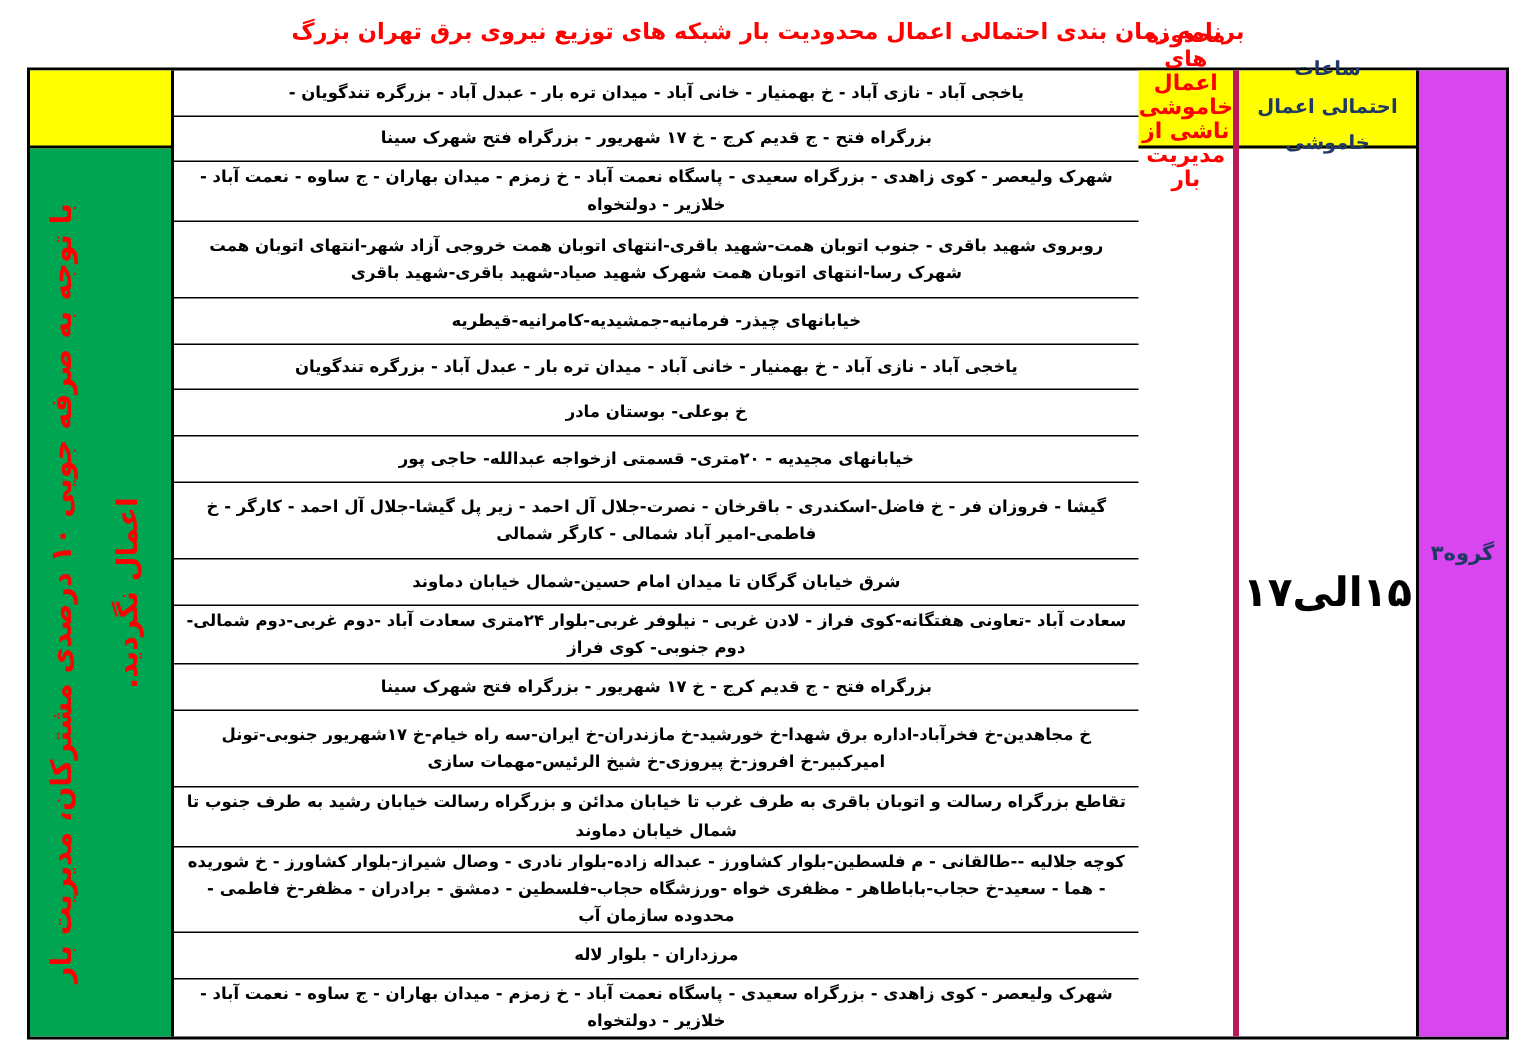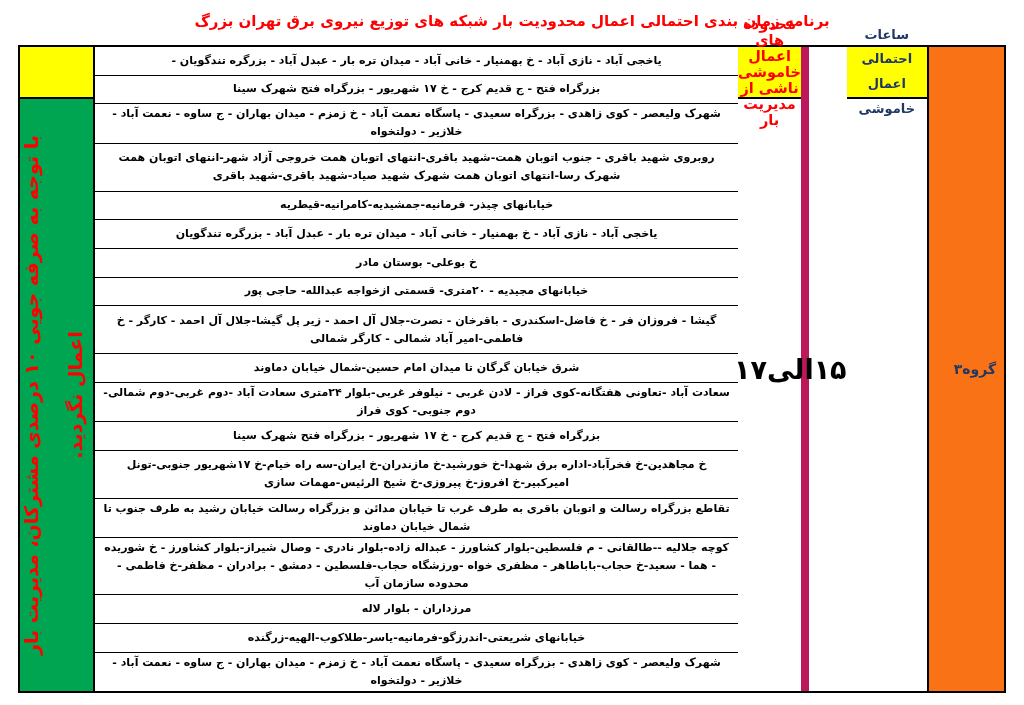--- a/index.html
+++ b/index.html
@@ -6,25 +6,25 @@
   body{font-family:"DejaVu Sans", sans-serif; background:#fff;}
   #screen{position:relative; width:1024px; height:705px; background:#ffffff; overflow:hidden; direction:rtl;}
 
   .title{position:absolute; top:12px; left:0; right:0; text-align:center;
          color:#ff0000; font-weight:bold; font-size:15px; letter-spacing:0;}
 
   .table{position:absolute; top:45px; right:18px; width:984px; height:644px;
          border:2px solid #000; display:flex; flex-direction:row; direction:rtl; background:#fff;}
 
   
-  .col-group{width:58px; background:#f97316; border-left:2px solid #000;
-             display:flex; align-items:center; justify-content:center;padding-left:17px;}
+  .col-group{width:58px; background:#d946ef; border-left:2px solid #000;
+             display:flex; align-items:center; justify-content:center;}
   .group-label{color:#1f3864; font-weight:bold; font-size:14px;}
 
-  .col-hours{width:118px; border-left:8px solid #be185d; display:flex; }
+  .col-hours{width:118px; border-left:4px solid #be185d; display:flex; flex-direction:column;}
   .hours-header{height:50px; flex:0 0 50px; background:#ffff00; border-bottom:2px solid #000;
                 color:#1f3864; font-weight:bold; font-size:13px; line-height:1.9;
                 display:flex; align-items:center; justify-content:center; text-align:center; padding:0 12px;}
   .hours-body{flex:1; display:flex; align-items:center; justify-content:center;
               color:#000; font-weight:bold; font-size:27px;}
 
   .col-main{width:706px; border-left:2px solid #000; display:flex; }
   .areas-header{height:50px; flex:0 0 50px; background:#ffff00; border-bottom:2px solid #000;
                 color:#ff0000; font-weight:bold; font-size:14.5px;
                 display:flex; align-items:center; justify-content:center; text-align:center;}
@@ -72,21 +72,20 @@
         <div class="row">خ بوعلی- بوستان مادر</div>
         <div class="row">خیابانهای مجیدیه - ۲۰متری- قسمتی ازخواجه عبدالله- حاجی پور</div>
         <div class="row tall">گیشا - فروزان فر - خ فاضل-اسکندری - باقرخان - نصرت-جلال آل احمد - زیر پل گیشا-جلال آل احمد - کارگر - خ فاطمی-امیر آباد شمالی - کارگر شمالی</div>
         <div class="row">شرق خیابان گرگان تا میدان امام حسین-شمال خیابان دماوند</div>
         <div class="row">سعادت آباد -تعاونی هفتگانه-کوی فراز - لادن غربی - نیلوفر غربی-بلوار ۲۴متری سعادت آباد -دوم غربی-دوم شمالی- دوم جنوبی- کوی فراز</div>
         <div class="row">بزرگراه فتح - ج قدیم کرج - خ ۱۷ شهریور - بزرگراه فتح شهرک سینا</div>
         <div class="row tall">خ مجاهدین-خ فخرآباد-اداره برق شهدا-خ خورشید-خ مازندران-خ ایران-سه راه خیام-خ ۱۷شهریور جنوبی-تونل امیرکبیر-خ افروز-خ پیروزی-خ شیخ الرئیس-مهمات سازی</div>
         <div class="row">تقاطع بزرگراه رسالت و اتوبان باقری به طرف غرب تا خیابان مدائن و بزرگراه رسالت خیابان رشید به طرف جنوب تا شمال خیابان دماوند</div>
         <div class="row tall">کوچه جلالیه --طالقانی - م فلسطین-بلوار کشاورز - عبداله زاده-بلوار نادری - وصال شیراز-بلوار کشاورز - خ شوریده - هما - سعید-خ حجاب-باباطاهر - مظفری خواه -ورزشگاه حجاب-فلسطین - دمشق - برادران - مظفر-خ فاطمی - محدوده سازمان آب</div>
         <div class="row">مرزداران - بلوار لاله</div>
-        <div class="row">خیابانهای شریعتی-اندرزگو-فرمانیه-یاسر-طلاکوب-الهیه-زرگنده</div>
         <div class="row">شهرک ولیعصر - کوی زاهدی - بزرگراه سعیدی - پاسگاه نعمت آباد - خ زمزم - میدان بهاران - ج ساوه - نعمت آباد - خلازیر - دولتخواه</div>
       </div>
     </div>
 
     <div class="col-green">
       <div class="green-header"></div>
       <div class="green-body">
         <div class="note-text">با توجه به صرفه جویی ۱۰ درصدی مشترکان، مدیریت بار اعمال نگردید.</div>
       </div>
     </div>

